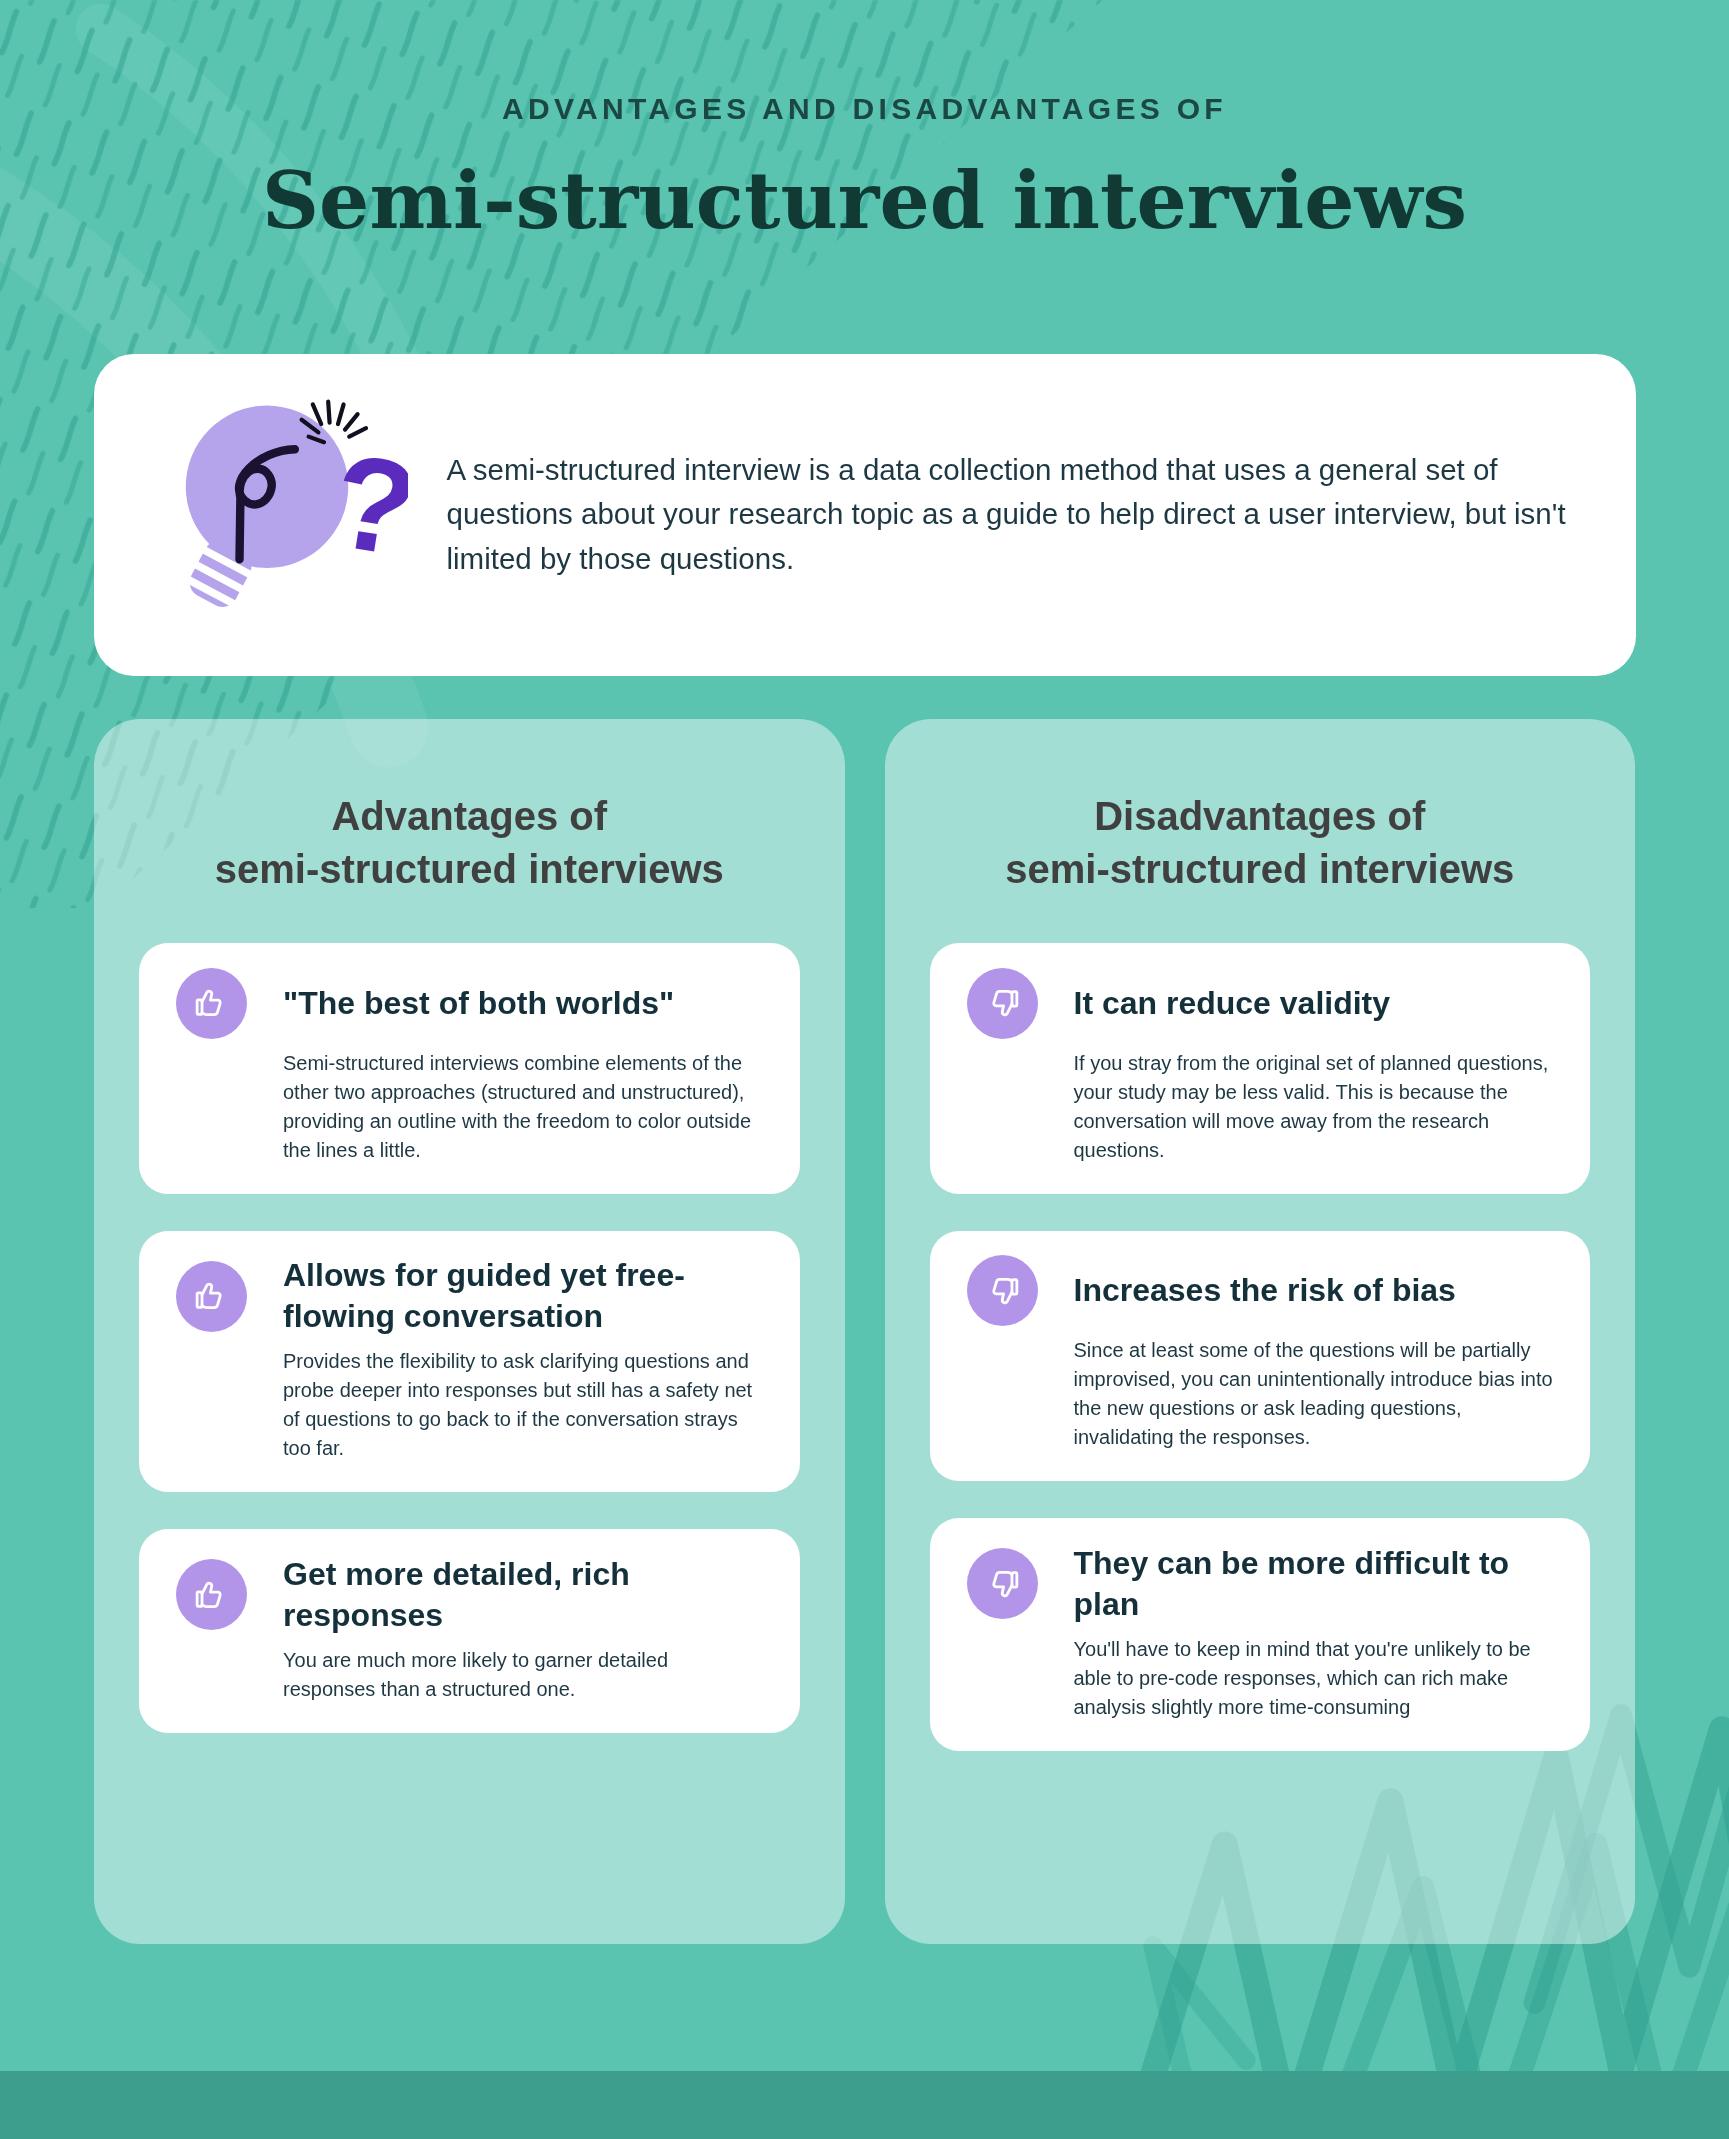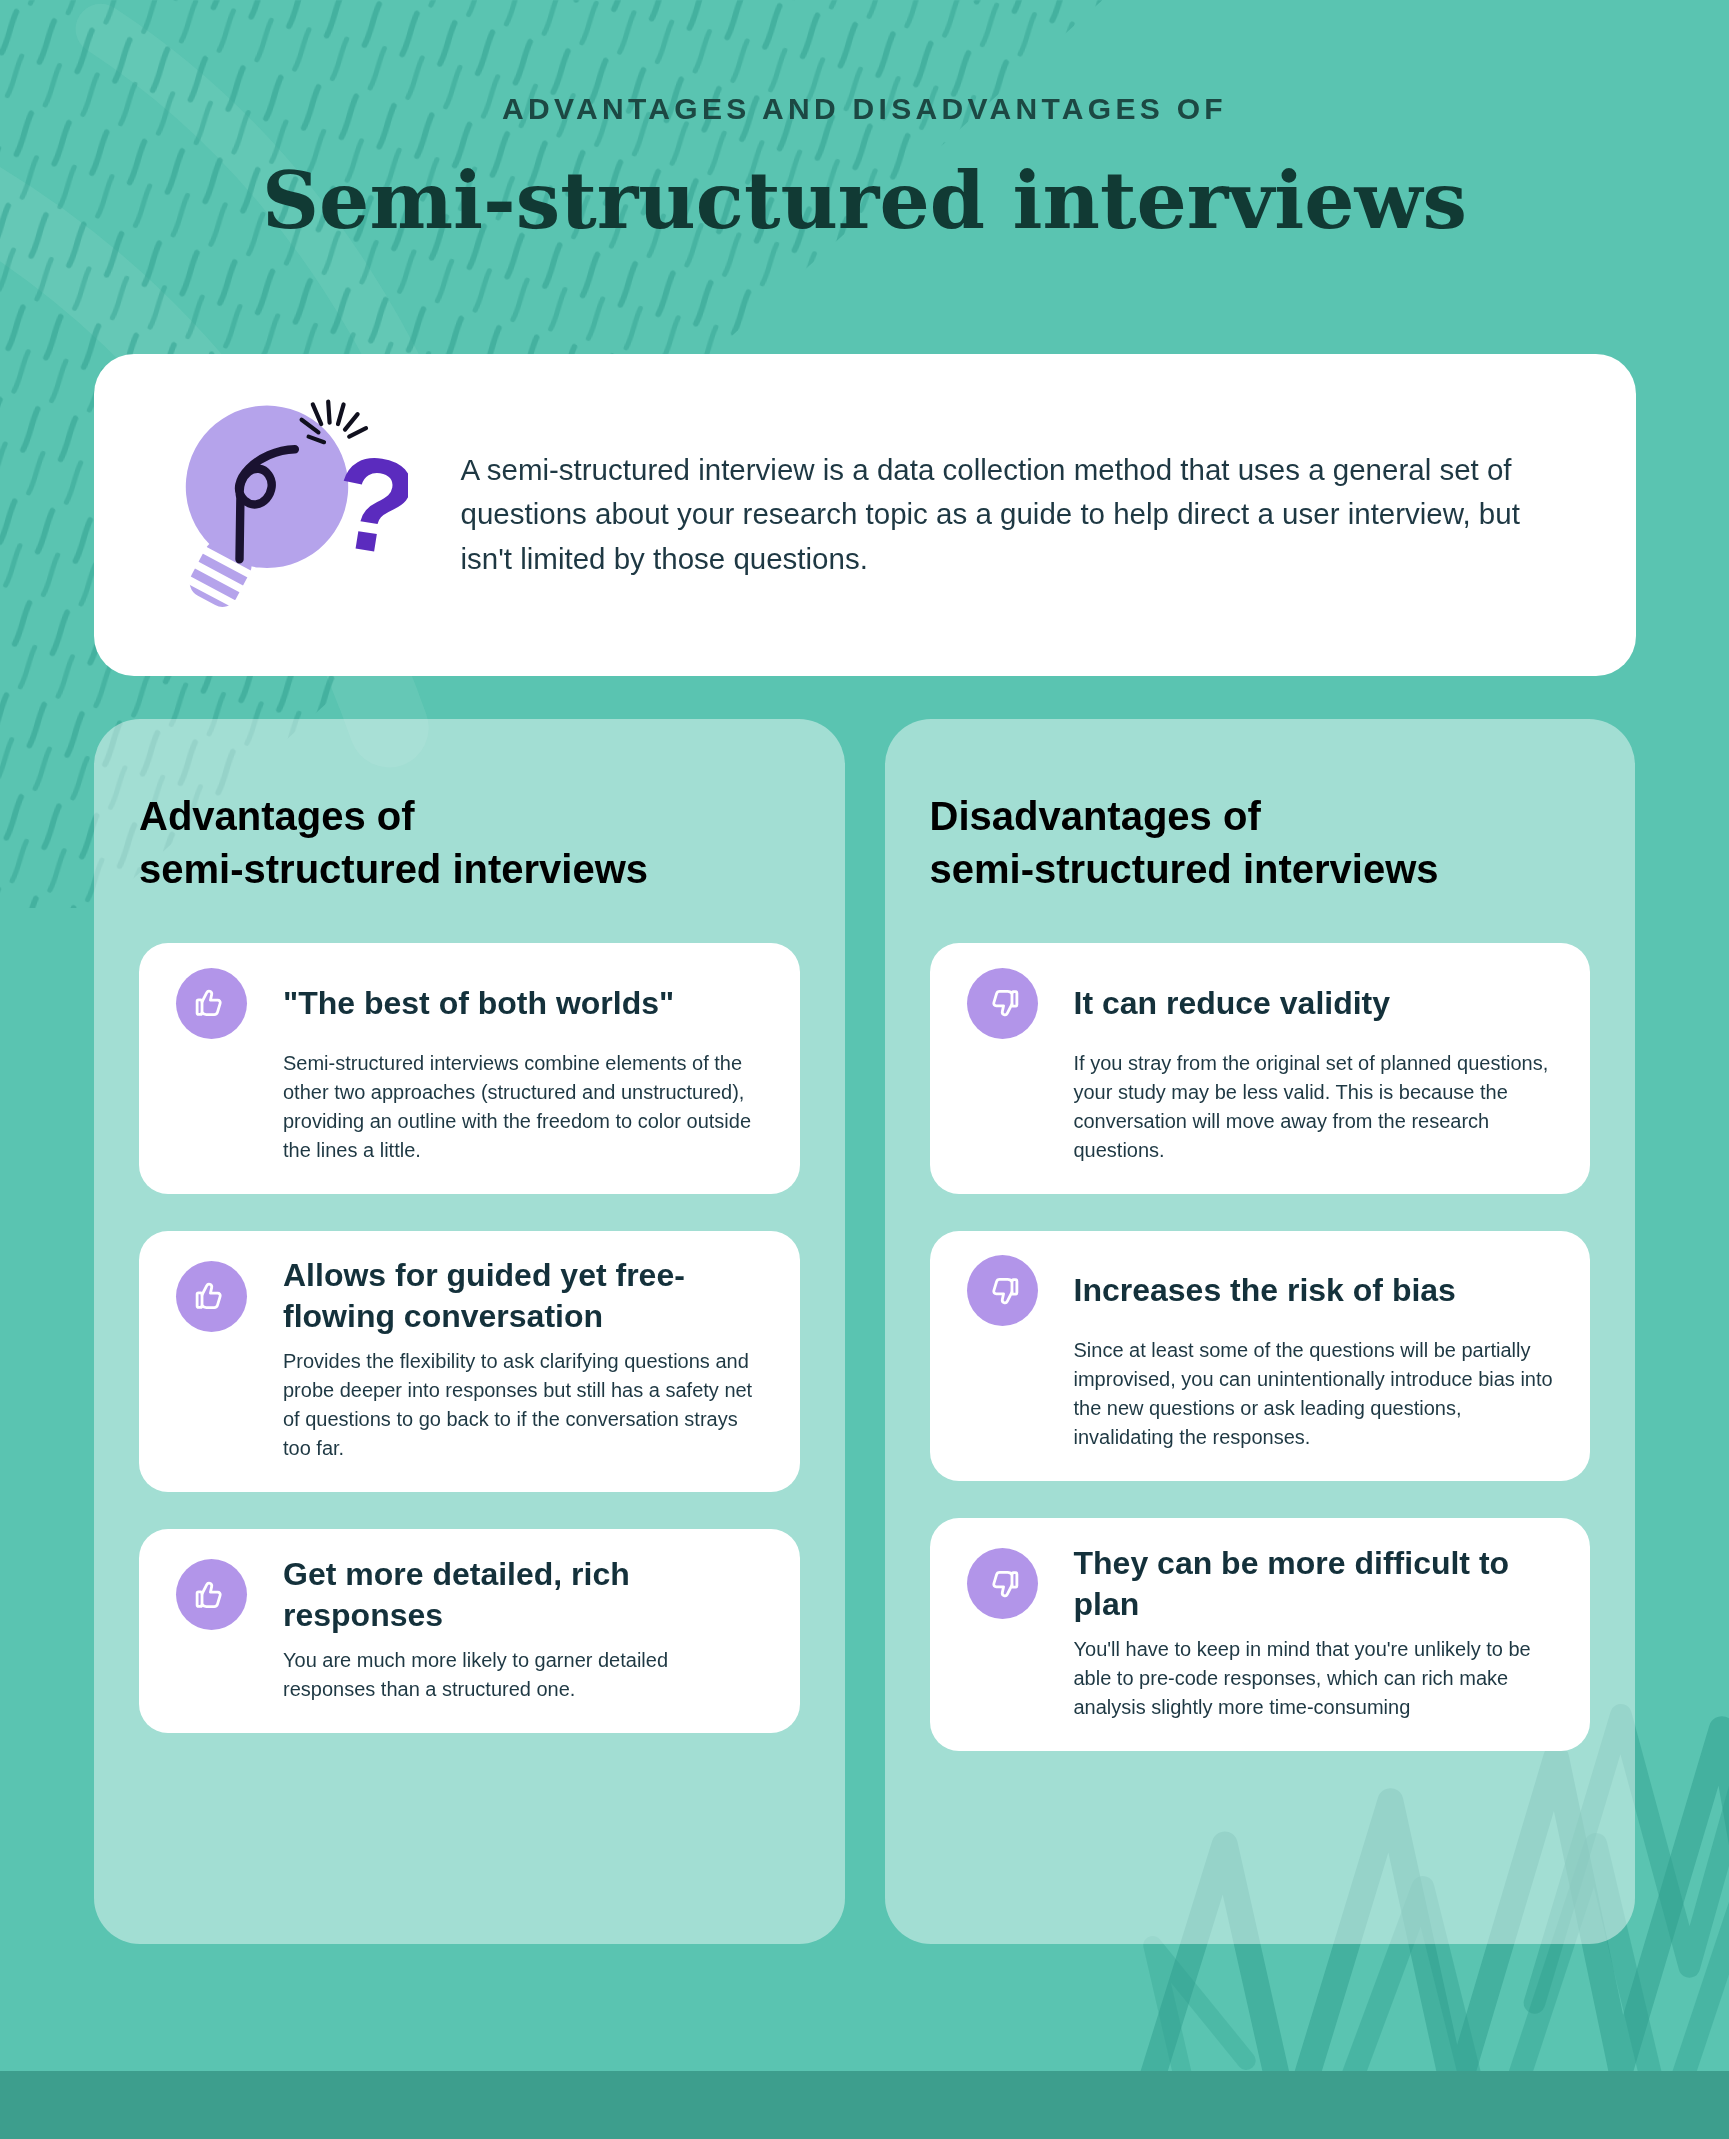--- a/index.html
+++ b/index.html
@@ -23,35 +23,35 @@
   
   .intro{
     position:relative;z-index:2;box-sizing:border-box;
     width:1542px;min-height:310px;margin:107px auto 0;
     background:#fff;border-radius:40px;
     display:flex;align-items:center;gap:39px;
     padding:42px 69px 42px 62px;
   }
   .bulb-wrap{flex:0 0 252px;height:238px;}
   .intro-text h2{margin:0 0 19px;font-size:32px;font-weight:700;color:#14313B;}
-  .intro-text p{margin:14px;font-size:29.5px;line-height:1.52;color:#1E3843;max-width:1153px;}
+  .intro-text p{margin:0;font-size:29.5px;line-height:1.52;color:#1E3843;max-width:1153px;}
   
   .columns{
     position:relative;z-index:2;
     display:flex;gap:40px;margin:43px 94px 0;align-items:stretch;
   }
   .panel{
     flex:1;box-sizing:border-box;min-height:1225px;
     background:rgba(255,255,255,0.44);
     border-radius:46px;
     padding:71px 45px 46px;
   }
   .panel-title{
-    margin:0 0 48px;text-align:left;
-    font-size:40px;font-weight:700;line-height:1.32;color:#000000;
+    margin:0 0 48px;text-align:center;
+    font-size:40px;font-weight:700;line-height:1.32;color:#404040;
   }
   .card{
     background:#fff;border-radius:29px;
     padding:24.5px 35px 29px 37px;
     margin-bottom:37px;
   }
   .card:last-child{margin-bottom:0;}
   .card-head{display:flex;align-items:center;gap:36px;}
   .badge{
     flex:0 0 71px;width:71px;height:71px;border-radius:50%;

